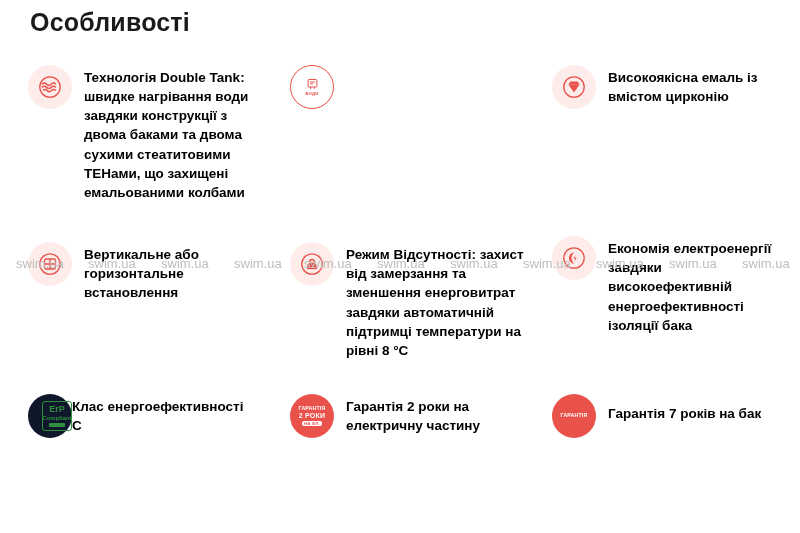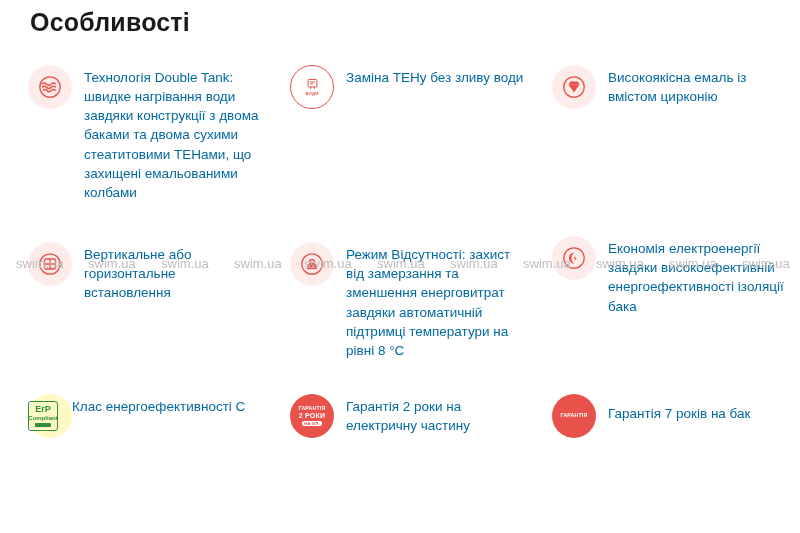--- a/index.html
+++ b/index.html
@@ -58,22 +58,22 @@
     justify-content: center;
     margin-right: 12px;
     position: relative;
   }
 
   .feature-icon svg { display: block; }
 
   .feature-text {
     font-size: 13.5px;
     line-height: 1.42;
-    font-weight: normal;
-    color: #0369a1;
+    font-weight: bold;
+    color: #000000;
     padding-top: 3px;
     max-width: 180px;
   }
 
   
   .row2 { margin-top: 6px; }
   .feature.tall .feature-text { max-width: 185px; }
 
   
   .badge-stamp {
@@ -100,24 +100,24 @@
     border-radius: 2px;
     padding: 0 2px;
     margin-top: 1px;
   }
 
   
   .erp {
     width: 44px;
     height: 44px;
     border-radius: 50%;
-    background: #fef9c3;
-    display: flex;
-    align-items: center;
-    justify-content: flex-start;
+    background: #0f172a;
+    display: flex;
+    align-items: center;
+    justify-content: flex-end;
   }
   .erp-inner {
     width: 30px;
     height: 30px;
     border: 1.6px solid #2f8f3f;
     border-radius: 3px;
     display: flex;
     flex-direction: column;
     align-items: center;
     justify-content: center;
@@ -176,21 +176,20 @@
     <div class="feature">
       <span class="feature-icon">
         <span class="badge-stamp" style="background:#fff;border:1.4px solid #e8524a;color:#e8524a;">
           <svg width="15" height="15" viewBox="0 0 24 24" fill="none" stroke="#e8524a" stroke-width="1.6">
             <rect x="5" y="4" width="14" height="12" rx="1.6"></rect>
             <path d="M9 16v3M15 16v3M8 8h8M8 11h5"></path>
           </svg>
           <span style="font-size:4.2px;">ВОДИ</span>
         </span>
       </span>
-      <div class="feature-text">Заміна ТЕНу без зливу води</div>
     </div>
 
     <div class="feature">
       <span class="feature-icon">
         <svg width="24" height="24" viewBox="0 0 24 24" fill="none" stroke="#e8524a" stroke-width="1.3">
           <circle cx="12" cy="12" r="10.2"></circle>
           <path d="M6.4 9.6h11.2L12 17.6 6.4 9.6z" fill="#e8524a" stroke="none"></path>
           <path d="M6.4 9.6l2-3h7.2l2 3" fill="#e8524a" stroke="none"></path>
         </svg>
       </span>

